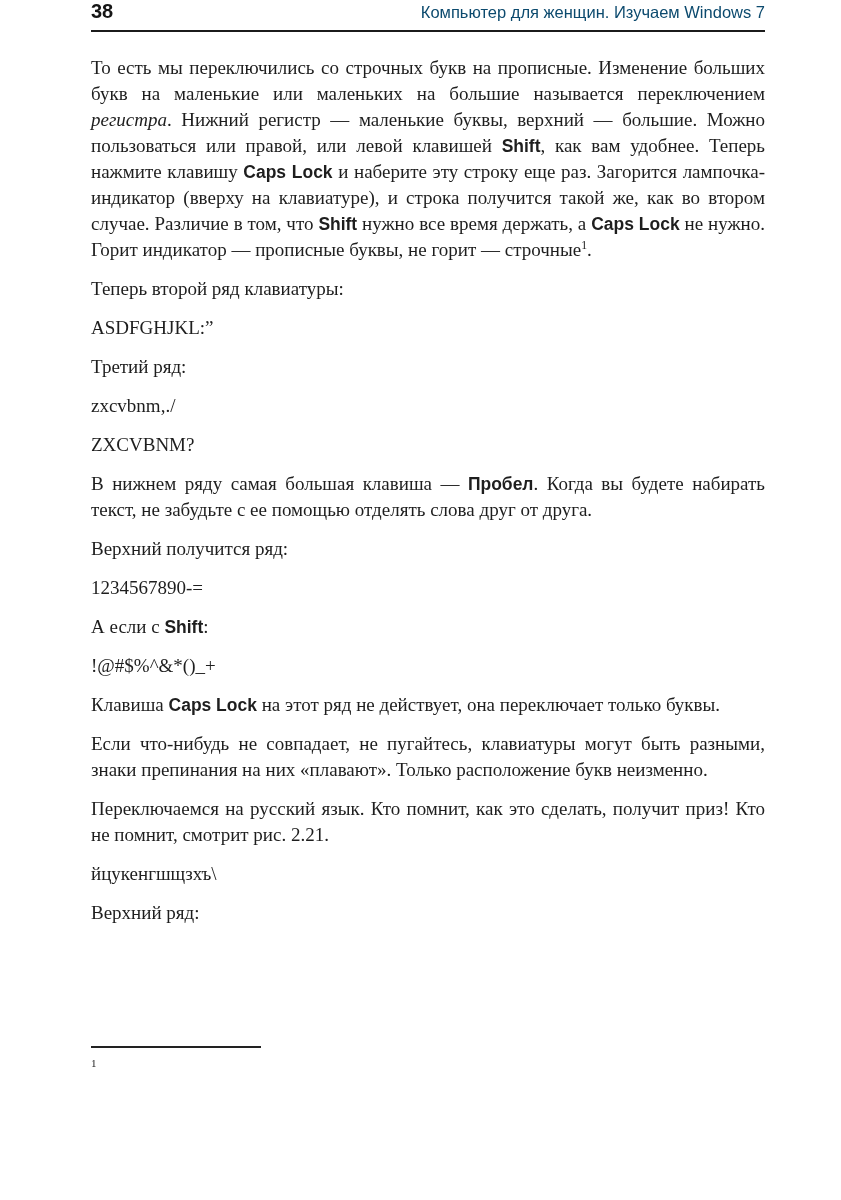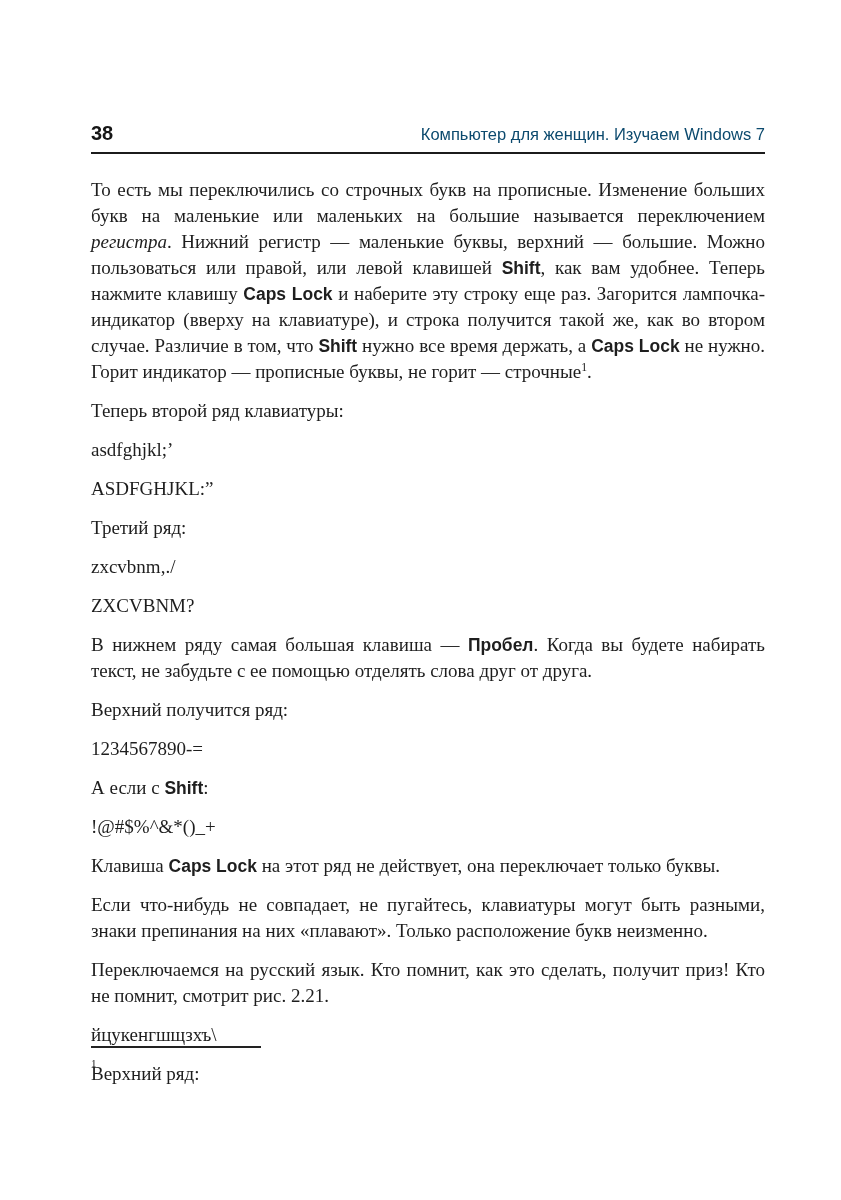--- a/index.html
+++ b/index.html
@@ -18,24 +18,22 @@
     box-sizing: border-box;
   }
   .margins {
     padding: 0 76px 0 91px;
   }
   .header-inner {
     display: flex;
     justify-content: space-between;
     align-items: baseline;
     border-bottom: 2px solid #1b1b1b;
-    padding-top: 74px;
     padding-bottom: 7px;
     font-family: "Liberation Sans", sans-serif;
-    margin-top: 48px;
   }
   .page-number {
     font-weight: 700;
     font-size: 20px;
     color: #161616;
   }
   .running-title {
     font-size: 16.5px;
     color: #0c4a6e;
   }
@@ -97,21 +95,20 @@
 
 <div class="page">
   <div class="margins">
     <div class="header-inner">
       <span class="page-number">38</span>
       <span class="running-title">Компьютер для женщин. Изучаем Windows 7</span>
     </div>
     <div class="content">
         <p class="para"><span>То есть мы переключились со строчных букв на прописные. Изменение боль­ших букв на маленькие или маленьких на большие называется переключением </span><span class="i">регистра</span><span>. Нижний регистр — маленькие буквы, верхний — большие. Можно пользоваться или правой, или левой клавишей </span><span class="b">Shift</span><span>, как вам удобнее. Теперь нажмите клавишу </span><span class="b">Caps Lock</span><span> и наберите эту строку еще раз. Загорится лампоч­ка-индикатор (вверху на клавиатуре), и строка получится такой же, как во вто­ром случае. Различие в том, что </span><span class="b">Shift</span><span> нужно все время держать, а </span><span class="b">Caps Lock</span><span> не нужно. Горит индикатор — прописные буквы, не горит — строчные</span><sup class="fnref">1</sup><span>.</span></p>
         <p class="para"><span>Теперь второй ряд клавиатуры:</span></p>
-        <p class="para"><span>asdfghjkl;’</span></p>
         <p class="para"><span>ASDFGHJKL:”</span></p>
         <p class="para"><span>Третий ряд:</span></p>
         <p class="para"><span>zxcvbnm,./</span></p>
         <p class="para"><span>ZXCVBNM?</span></p>
         <p class="para"><span>В нижнем ряду самая большая клавиша — </span><span class="b">Пробел</span><span>. Когда вы будете набирать текст, не забудьте с ее помощью отделять слова друг от друга.</span></p>
         <p class="para"><span>Верхний получится ряд:</span></p>
         <p class="para"><span>1234567890-=</span></p>
         <p class="para"><span>А если с </span><span class="b">Shift</span><span>:</span></p>
         <p class="para"><span>!@#$%^&amp;*()_+</span></p>
         <p class="para"><span>Клавиша </span><span class="b">Caps Lock</span><span> на этот ряд не действует, она переключает только буквы.</span></p>

